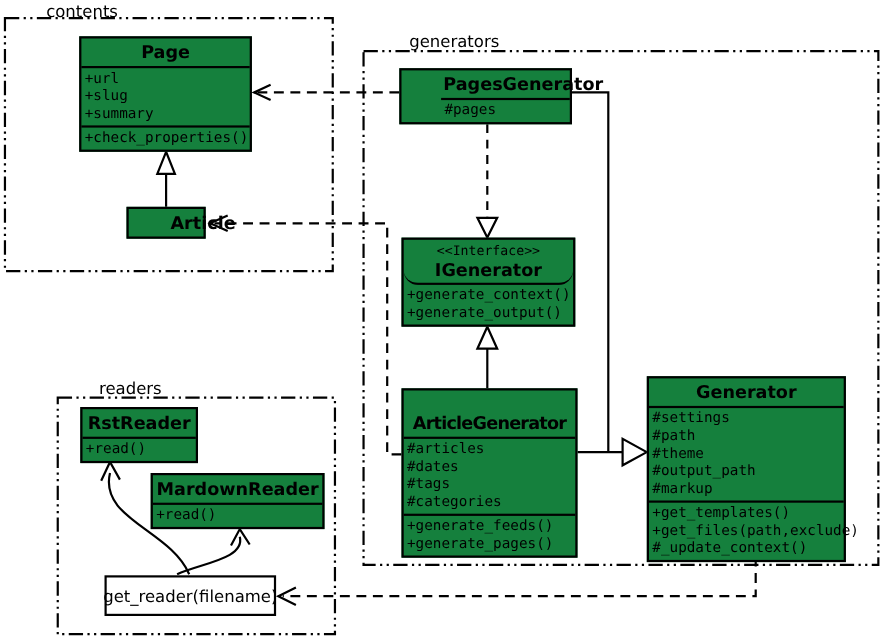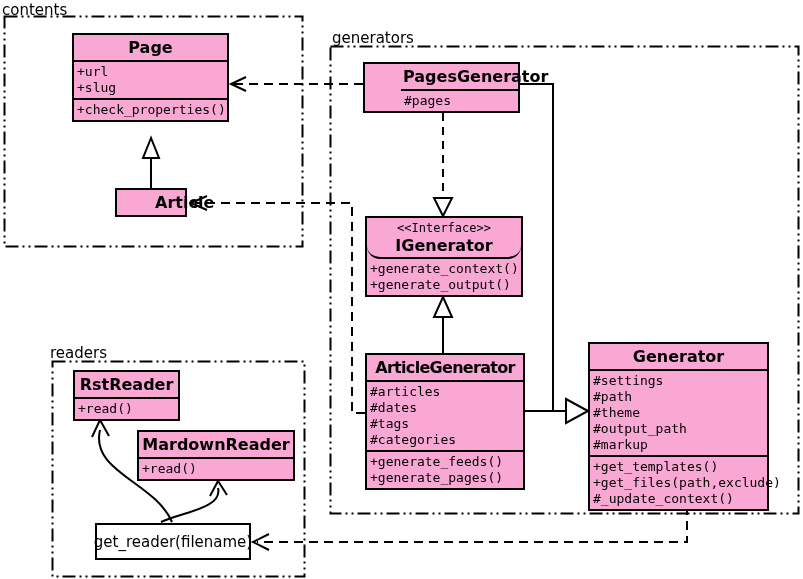--- a/index.html
+++ b/index.html
@@ -1,24 +1,24 @@
 <!DOCTYPE html>
 <html><head>
 <meta charset="utf-8">
 <style>
   html,body{margin:0;padding:0;background:#ffffff;}
   .canvas{position:relative;width:803px;height:579px;background:#ffffff;
           font-family:"DejaVu Sans",sans-serif;color:#000;overflow:hidden;}
   .layer{position:absolute;left:0;top:0;width:803px;height:579px;}
-  .pkg-label{position:absolute;font-size:15px;line-height:16px;white-space:nowrap;}
-  .uml{position:absolute;border:2px solid #000;background:#f9a8d4;box-sizing:border-box;}
+  .pkg-label{position:absolute;font-size:15px;line-height:16px;white-space:nowrap;margin-left:40px;}
+  .uml{position:absolute;border:2px solid #000;background:#15803d;box-sizing:border-box;}
   .uml .title{font-weight:bold;font-size:16px;line-height:25px;text-align:center;
               border-bottom:2px solid #000;padding:0 2px;white-space:nowrap;}
   .uml .title.only{border-bottom:none;}
-  .uml .title.tight{letter-spacing:-0.7px;}
+  .uml .title.tight{letter-spacing:-0.7px;margin-top:17px;}
   .uml .head{border-bottom:2px solid #000;text-align:center;border-radius:13px;}
   .uml .head .stereo{font-family:"DejaVu Sans Mono",monospace;font-size:12px;
                      line-height:14px;padding-top:3px;}
   .uml .head .iface-title{font-weight:bold;font-size:16px;line-height:22px;}
   .uml .comp{font-family:"DejaVu Sans Mono",monospace;font-size:13px;line-height:16px;
              padding:2px 3px;border-bottom:2px solid #000;white-space:nowrap;}
   .uml .comp:last-child{border-bottom:none;}
   .funcbox{position:absolute;border:2px solid #000;background:#fff;box-sizing:border-box;
            display:flex;align-items:center;justify-content:center;font-size:15px;white-space:nowrap;}
   svg{display:block;}
@@ -75,20 +75,21 @@
 
   <div class="pkg-label" style="left:2px;top:2px;">contents</div>
   <div class="pkg-label" style="left:332px;top:30px;">generators</div>
   <div class="pkg-label" style="left:50px;top:345px;">readers</div>
 
   <div class="uml" style="left:72px;top:33px;width:157px;">
     <div class="title">Page</div>
     <div class="comp">
       <div>+url</div>
       <div>+slug</div>
+      <div>+summary</div>
     </div>
     <div class="comp">
       <div>+check_properties()</div>
     </div>
   </div>
 
   <div class="uml" style="left:115px;top:188px;width:72px;padding-left:36px;">
     <div class="title only">Article</div>
   </div>
 

